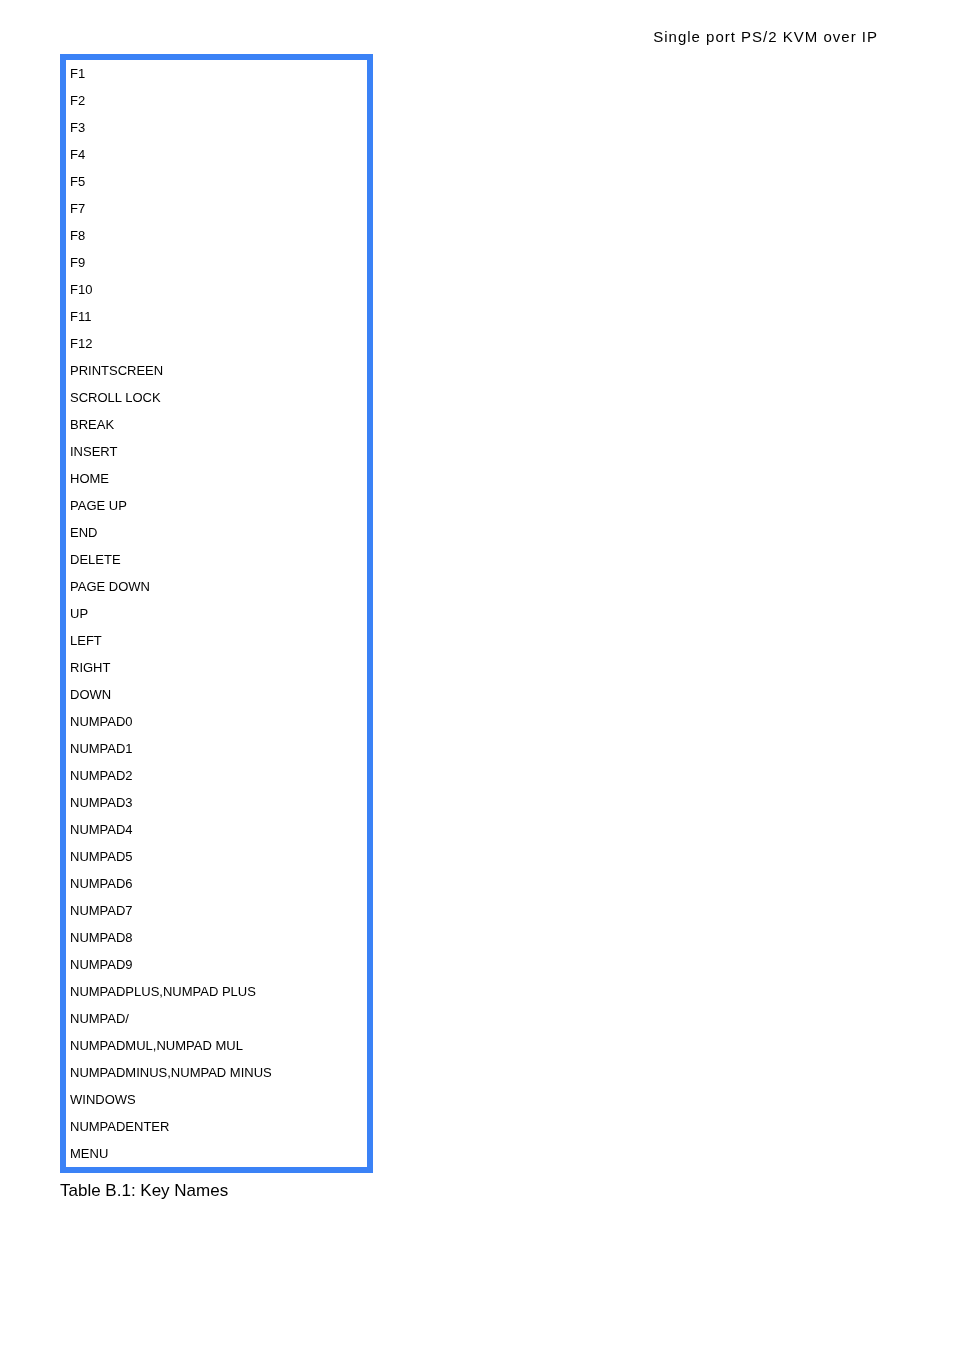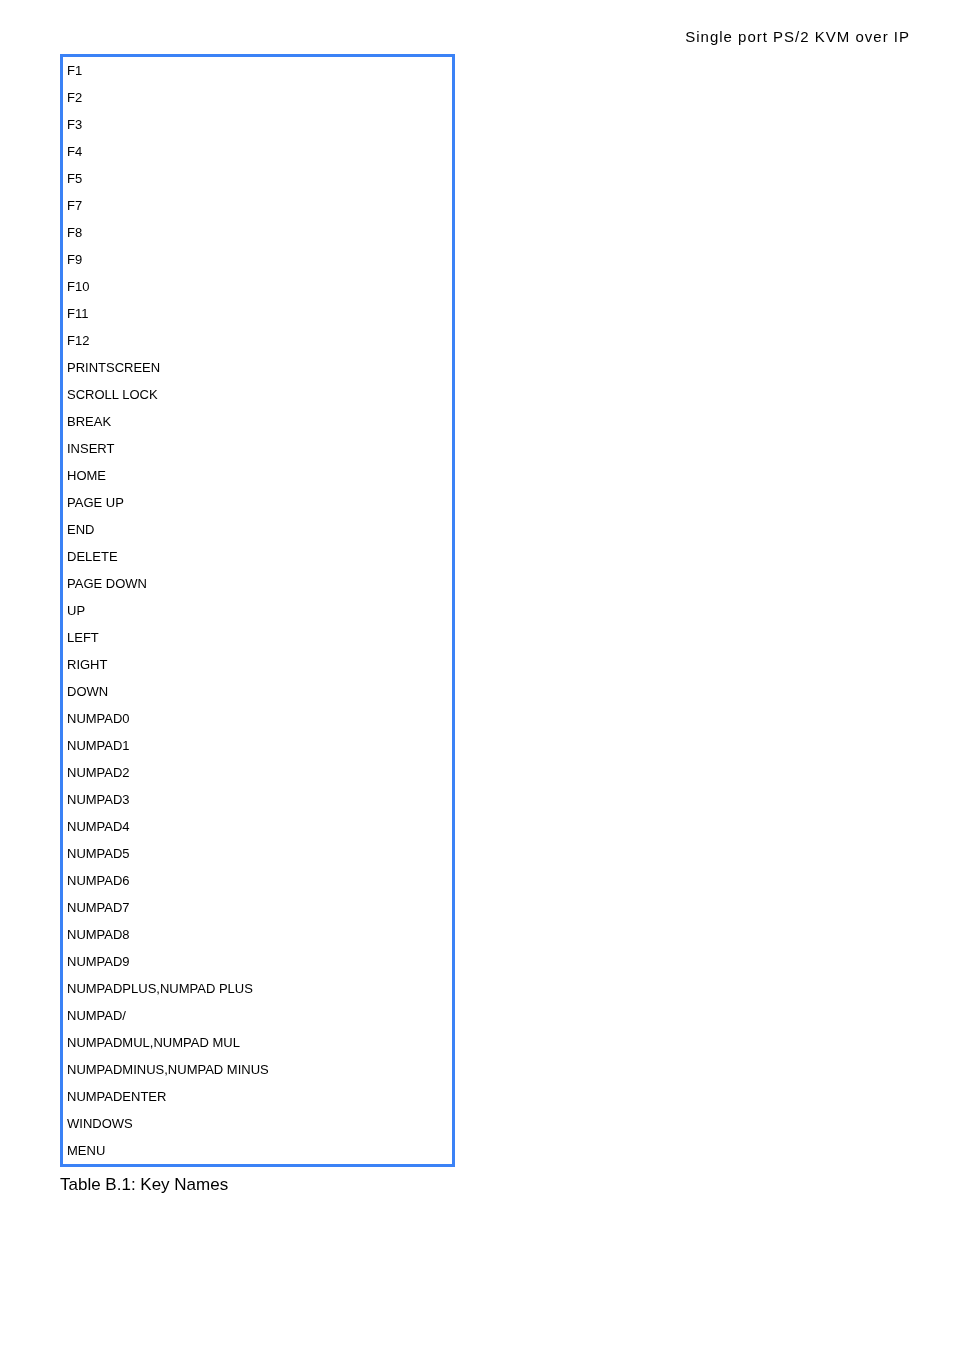--- a/index.html
+++ b/index.html
@@ -11,32 +11,32 @@
       font-family: Arial, Helvetica, sans-serif;
       background: #ffffff;
       width: 954px;
       height: 1351px;
       position: relative;
       padding: 30px 60px;
     }
     .header-text {
       position: absolute;
       top: 28px;
-      right: 44px;
+      right: 76px;
       font-size: 15px;
       color: #000000;
       letter-spacing: 1px;
     }
     .content-area {
       margin-top: 24px;
     }
     .key-table {
-      border: 3px solid #3b82f6;
+      border: 6px solid #3b82f6;
       border-collapse: collapse;
-      width: 395px;
+      width: 313px;
     }
     .key-table td {
       font-size: 13px;
       color: #000000;
       padding: 7px 4px 7px 4px;
       line-height: 1;
     }
     .caption {
       font-size: 17px;
       color: #000000;
@@ -159,24 +159,24 @@
       <tr>
           <td>NUMPAD/</td>
         </tr>
       <tr>
           <td>NUMPADMUL,NUMPAD MUL</td>
         </tr>
       <tr>
           <td>NUMPADMINUS,NUMPAD MINUS</td>
         </tr>
       <tr>
-          <td>NUMPADENTER</td>
+          <td>WINDOWS</td>
         </tr>
       <tr>
-          <td>WINDOWS</td>
+          <td>NUMPADENTER</td>
         </tr>
       <tr>
           <td>MENU</td>
         </tr>
     </tbody>
   </table>
   <div class="caption">Table B.1: Key Names</div>
 </div>
 
 </body></html>

